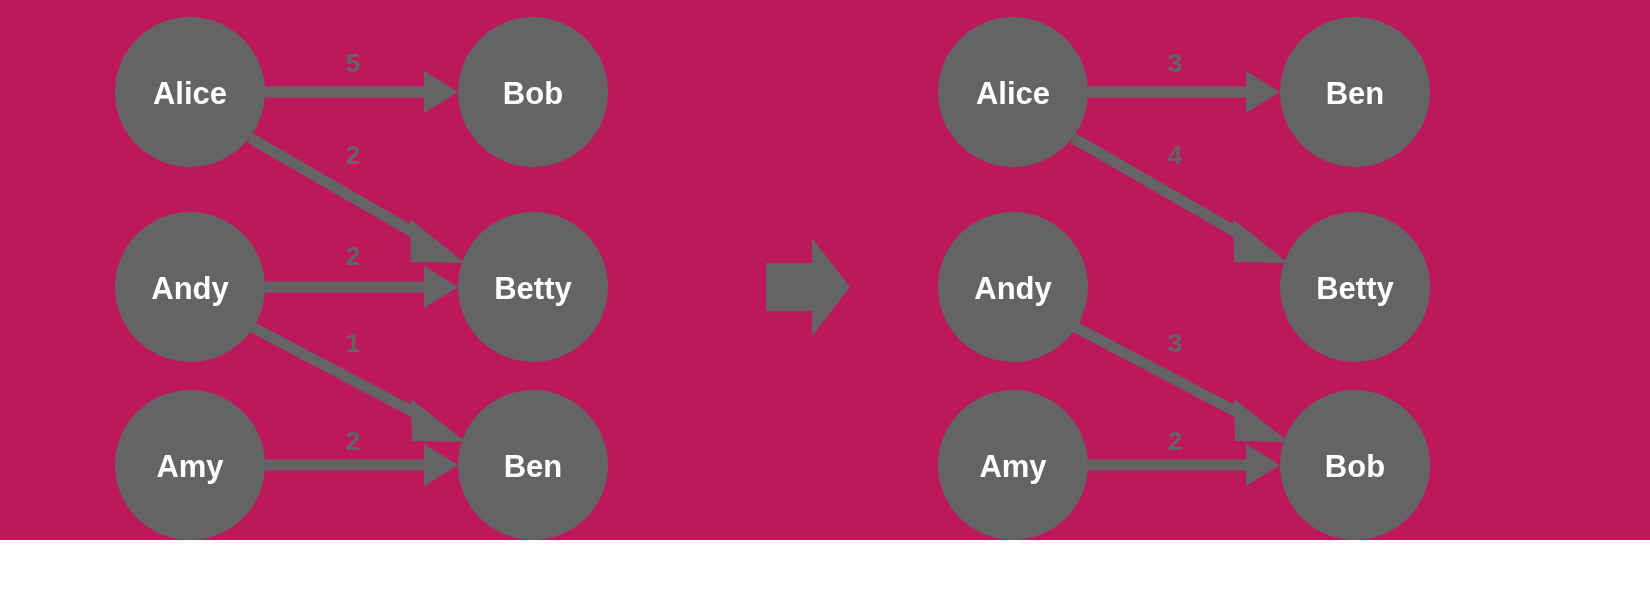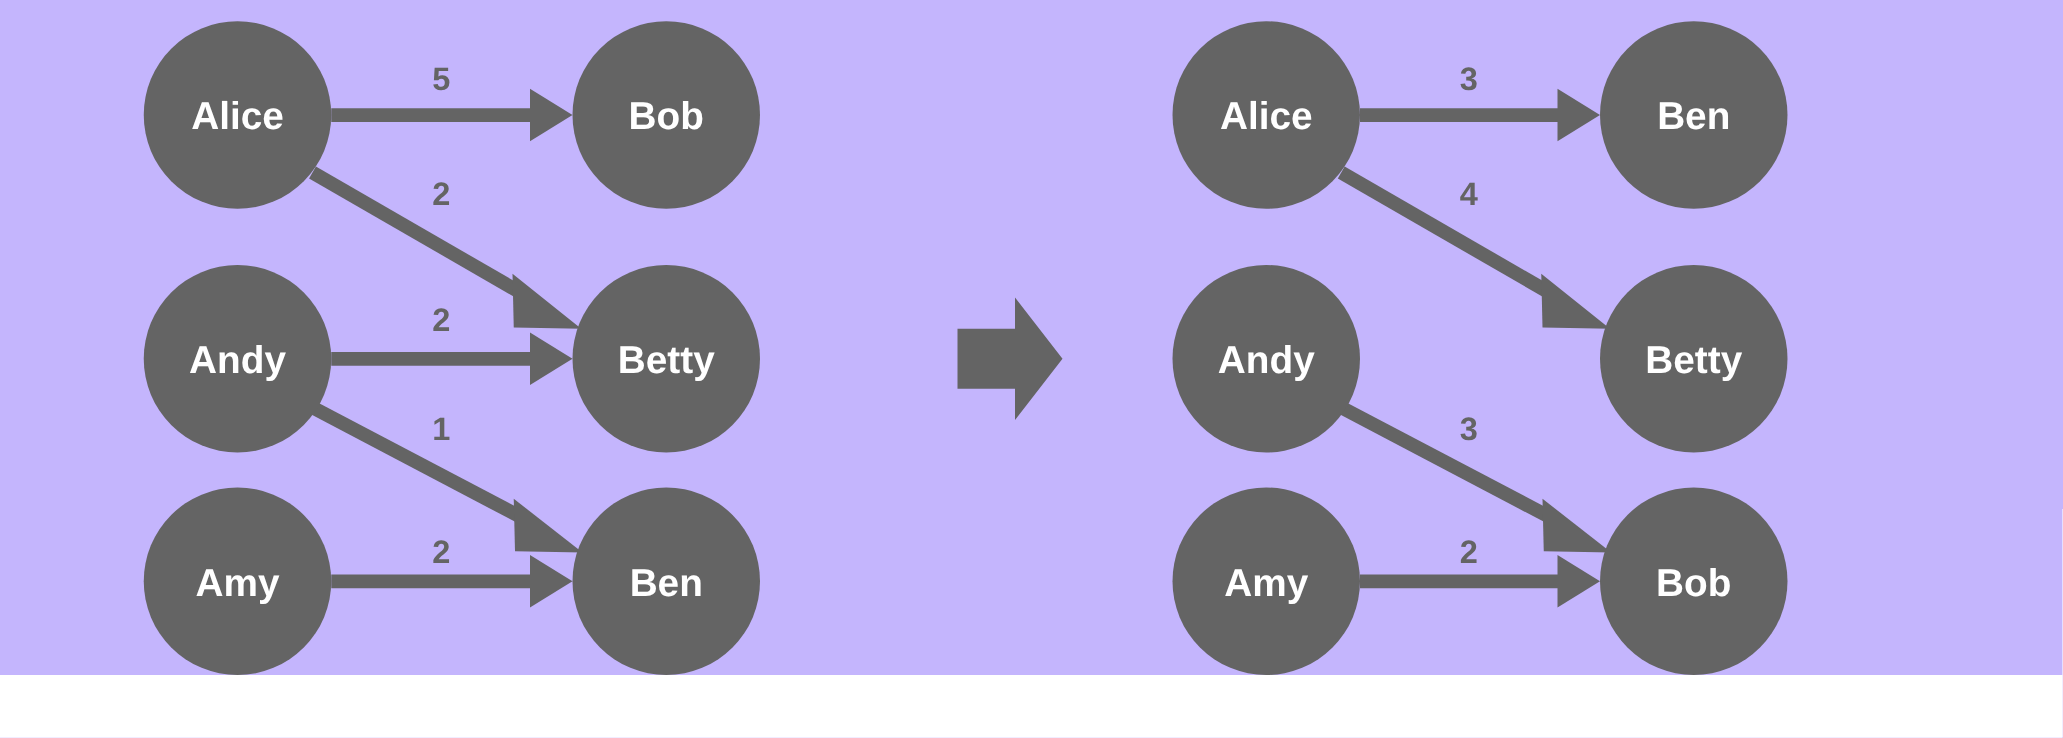--- a/index.html
+++ b/index.html
@@ -11,21 +11,21 @@
   body {
     width: 1650px;
     height: 590px;
     font-family: "Liberation Sans", sans-serif;
     overflow: hidden;
   }
   #stage {
     position: relative;
     width: 1650px;
     height: 540px;
-    background: #c4b5fd;
+    background: #be185d;
   }
   #canvas {
     position: absolute;
     left: 0;
     top: 0;
     width: 1650px;
     height: 590px;
     display: block;
   }
   .node-circle {

